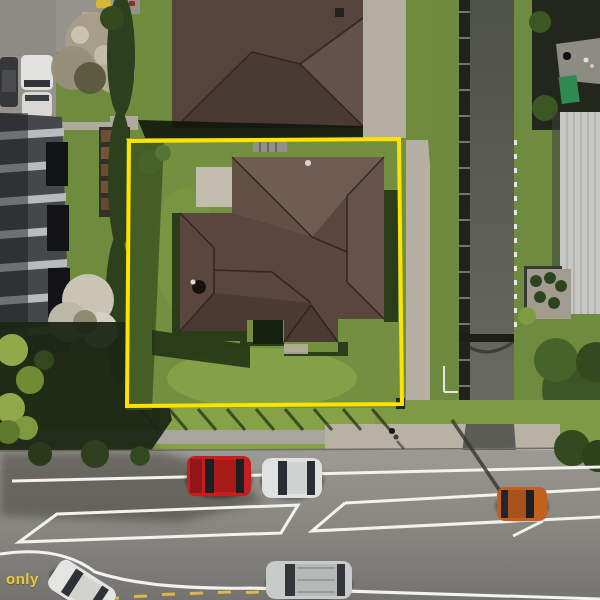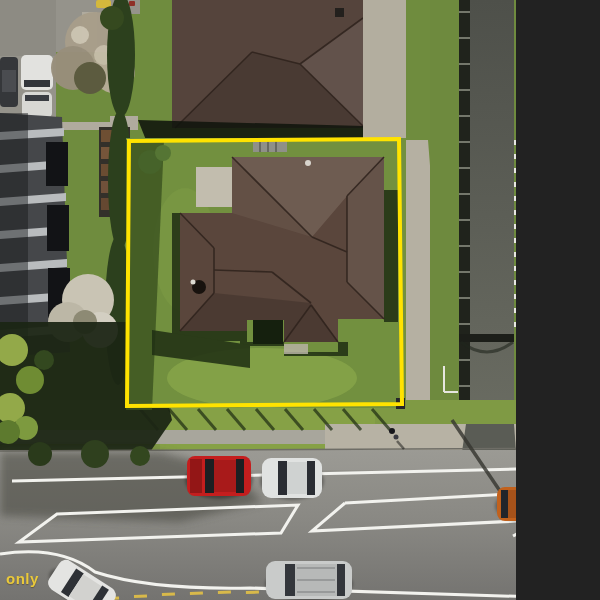--- a/index.html
+++ b/index.html
@@ -1,17 +1,17 @@
 <!DOCTYPE html>
 <html><head>
 <meta charset="utf-8">
 <style>
   html,body{margin:0;padding:0;background:#222;}
   #stage{
-    position:relative;width:516px;height:600px;overflow:hidden;
+    position:relative;width:600px;height:600px;overflow:hidden;
     font-family:"Liberation Sans", sans-serif;
     background:#7f1d1d;
   }
   svg{display:block;}
   #watermark{
     position:absolute;left:6px;top:570px;
     font-size:15px;font-weight:bold;color:#e9c93c;
     text-shadow:0 1px 1px rgba(60,40,0,.4);
     letter-spacing:.5px;user-select:none;
   }

